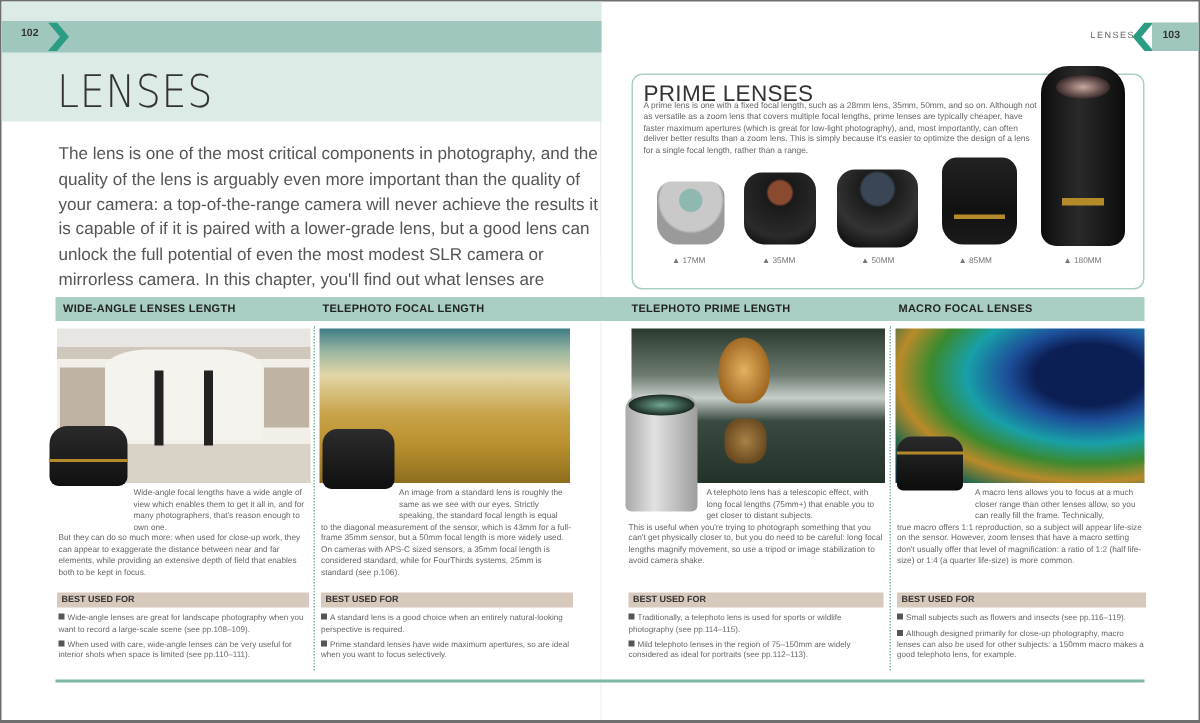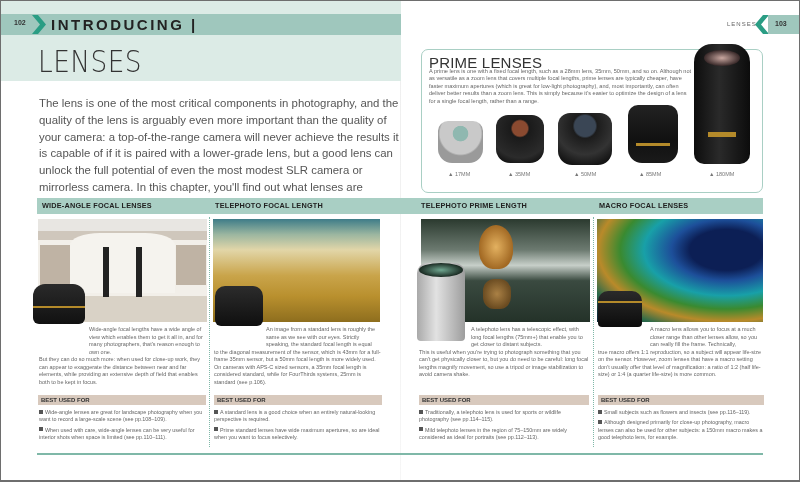--- a/index.html
+++ b/index.html
@@ -38,21 +38,20 @@
 
 <div class="page">
   <div class="gutter"></div>
 
   <div class="hdr-band"></div>
   <div class="hdr-bar"></div>
   <div class="pg-left">102</div>
   <svg class="chev-r" viewBox="0 0 14 19">
       <polygon points="0,0 6,0 14,9.5 6,19 0,19 8,9.5" fill="#2a9d84"></polygon>
     </svg>
-  <div class="intro">INTRODUCING |</div>
   <div class="title">LENSES</div>
 
   <div class="pg-right-lbl">LENSES</div>
   <svg class="chev-l" viewBox="0 0 14 19">
       <polygon points="14,0 8,0 0,9.5 8,19 14,19 6,9.5" fill="#2a9d84"></polygon>
     </svg>
   <div class="pg-right-box">103</div>
 
   <div class="lead">The lens is one of the most critical components in photography, and the quality of the lens is arguably even more important than the quality of your camera: a top-of-the-range camera will never achieve the results it is capable of if it is paired with a lower-grade lens, but a good lens can unlock the full potential of even the most modest SLR camera or mirrorless camera. In this chapter, you'll find out what lenses are available, and how to get the best from them.</div>
 
@@ -71,21 +70,21 @@
       <div style="position:absolute;left:10px;top:6px;width:36px;height:16px;border-radius:50%;background:radial-gradient(#c9a7a0,#3a2a2a 70%)"></div>
       <div style="position:absolute;left:14px;top:88px;width:28px;height:5px;background:#b48a2a"></div>
     </div>
   <div class="cap" style="left:447px;top:170px">▲ 17MM</div>
   <div class="cap" style="left:507px;top:170px">▲ 35MM</div>
   <div class="cap" style="left:573px;top:170px">▲ 50MM</div>
   <div class="cap" style="left:638px;top:170px">▲ 85MM</div>
   <div class="cap" style="left:708px;top:170px">▲ 180MM</div>
 
   <div class="secbar"></div>
-  <div class="sechead" style="left:41px">WIDE-ANGLE FOCAL LENSES</div>
+  <div class="sechead" style="left:41px">WIDE-ANGLE LENSES LENGTH</div>
   <div class="sechead" style="left:214px">TELEPHOTO FOCAL LENGTH</div>
   <div class="sechead" style="left:420px">TELEPHOTO PRIME LENGTH</div>
   <div class="sechead" style="left:598px">MACRO FOCAL LENSES</div>
 
   <div class="vdiv" style="left:208px"></div>
   <div class="vdiv" style="left:592px"></div>
 
   <div class="photo" style="left:37px;top:218px;width:169px;height:103px;background:linear-gradient(#e8e6e2 0 12%,#cfc7bc 12% 20%,#f2efe9 20% 75%,#d9d2c6 75%)">
     <div style="position:absolute;left:32px;top:14px;width:105px;height:60px;background:#f5f3ee;border-radius:30px 30px 0 0/12px 12px 0 0"></div>
     <div style="position:absolute;left:65px;top:28px;width:6px;height:50px;background:#222"></div>

